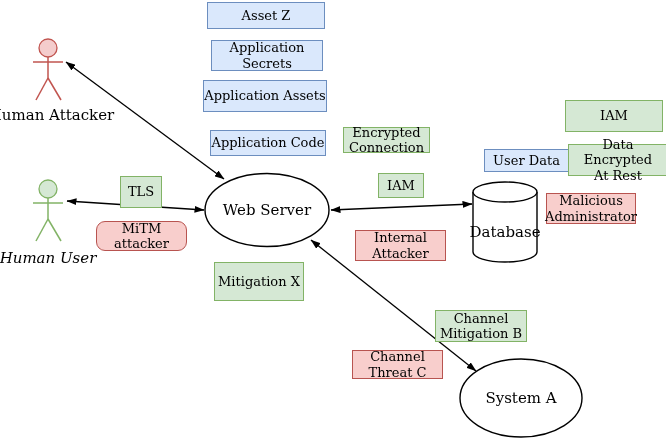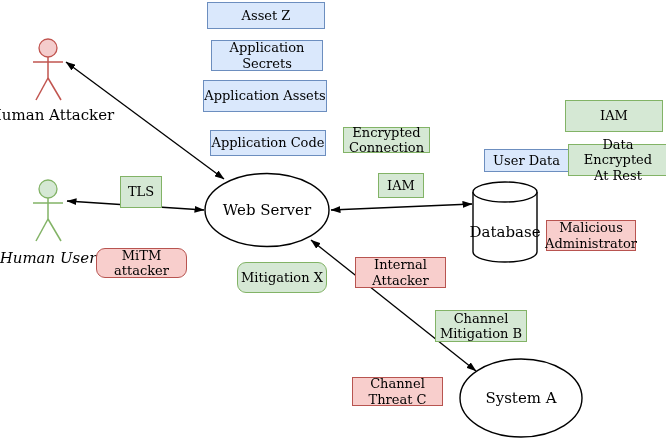--- a/index.html
+++ b/index.html
@@ -24,21 +24,21 @@
   .actor-attacker circle{fill:var(--attacker-fill);stroke:var(--attacker-stroke);stroke-width:1.3px;}
   .actor-user line{stroke:var(--user-stroke);}
   .actor-user circle{fill:var(--user-fill);stroke:var(--user-stroke);stroke-width:1.3px;}
   .box{
     position:absolute; box-sizing:border-box; border:1px solid #000;
     display:flex; align-items:center; justify-content:center;
     text-align:center; font-size:13px; line-height:1.16; white-space:pre-line;
   }
   .box.asset{background:var(--asset-fill);border-color:var(--asset-stroke);}
   .box.mitigation{background:var(--mitigation-fill);border-color:var(--mitigation-stroke);}
-  .box.threat{background:var(--threat-fill);border-color:var(--threat-stroke);margin-top:27px;}
+  .box.threat{background:var(--threat-fill);border-color:var(--threat-stroke);}
   .shape-label{
     position:absolute; font-size:15px; text-align:center; white-space:nowrap;
     display:flex; align-items:center; justify-content:center; height:16px; line-height:16px;
   }
 </style>
 </head>
 <body>
 
 <div class="canvas">
 
@@ -99,21 +99,21 @@
   <div class="box asset" style="left:210px;top:130px;width:116px;height:26px;">Application Code</div>
   <div class="box asset" style="left:484px;top:149px;width:85px;height:23px;text-align:right;">User Data</div>
 
   <div class="box mitigation" style="left:120px;top:176px;width:42px;height:32px;">TLS</div>
   <div class="box mitigation" style="left:343px;top:127px;width:87px;height:26px;">Encrypted
 Connection</div>
   <div class="box mitigation" style="left:378px;top:173px;width:46px;height:25px;">IAM</div>
   <div class="box mitigation" style="left:565px;top:100px;width:98px;height:32px;">IAM</div>
   <div class="box mitigation" style="left:568px;top:144px;width:100px;height:32px;">Data Encrypted
 At Rest</div>
-  <div class="box mitigation" style="left:237px;top:262px;width:90px;height:31px;border-radius:9px;">Mitigation X</div>
+  <div class="box mitigation" style="left:214px;top:262px;width:90px;height:39px;">Mitigation X</div>
   <div class="box mitigation" style="left:435px;top:310px;width:92px;height:32px;">Channel
 Mitigation B</div>
 
   <div class="box threat" style="left:96px;top:221px;width:91px;height:30px;border-radius:9px;">MiTM
 attacker</div>
   <div class="box threat" style="left:355px;top:230px;width:91px;height:31px;">Internal
 Attacker</div>
   <div class="box threat" style="left:546px;top:193px;width:90px;height:31px;">Malicious
 Administrator</div>
   <div class="box threat" style="left:352px;top:350px;width:91px;height:29px;">Channel

